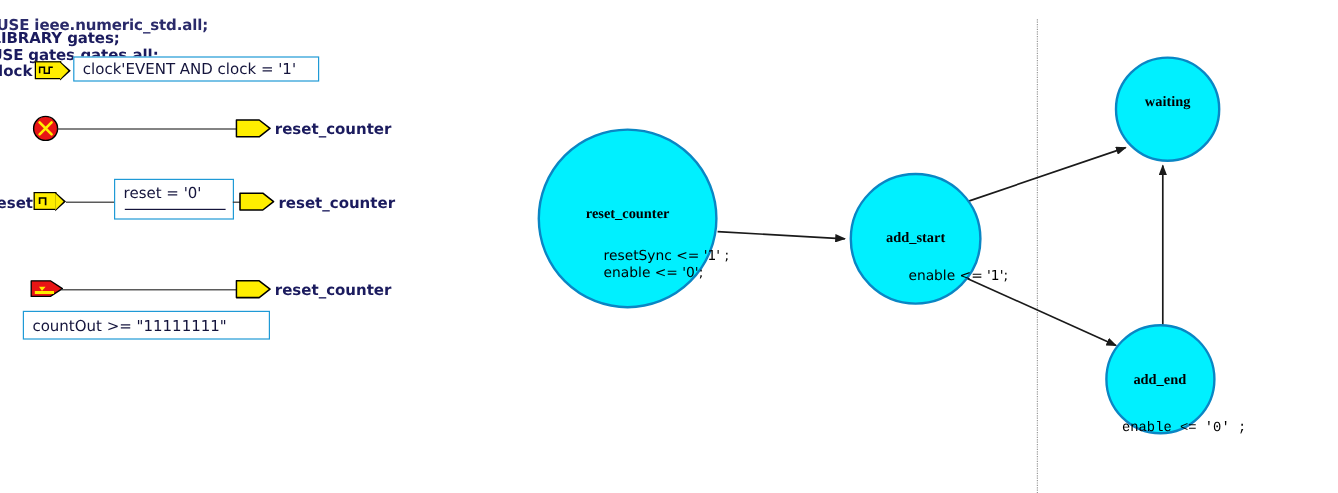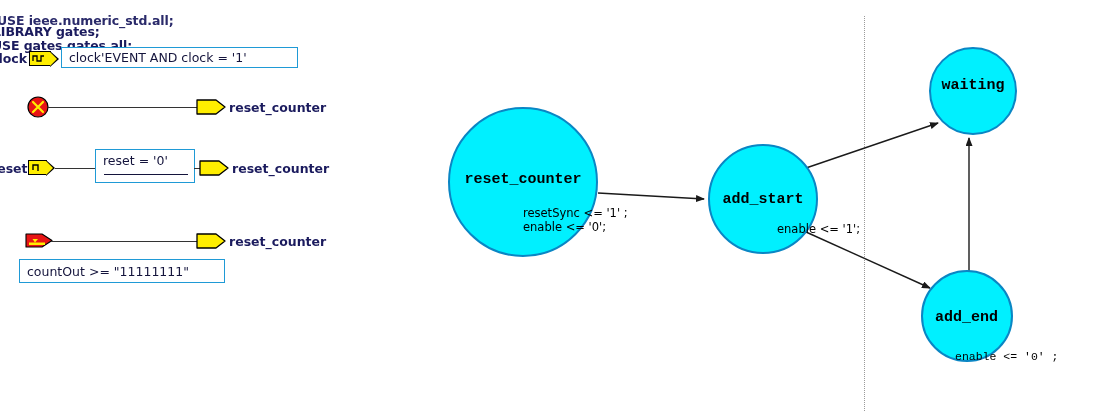--- a/index.html
+++ b/index.html
@@ -137,35 +137,34 @@
   
   .state {
     position: absolute;
     border-radius: 50%;
     background: #00f0ff;
     border: 2px solid #0a86c4;
     box-sizing: border-box;
   }
   .state-name {
     position: absolute;
-    font-family: Liberation Mono, monospace;
+    font-family: Liberation Serif, serif;
     font-weight: bold;
-    font-size: 15px;
+    font-size: 12px;
     color: #000000;
     white-space: nowrap;
     text-align: center;
   }
   .state-action {
     position: absolute;
     font-family: "DejaVu Sans", sans-serif;
     font-size: 11.5px;
     color: #000000;
     white-space: nowrap;
     line-height: 14px;
-    margin-left: 20px;
   }
 
   .divider {
     position: absolute;
     top: 0;
     height: 411px;
     width: 0;
     border-left: 1.4px dotted #9a9a9a;
   }
 
@@ -187,21 +186,21 @@
   <div class="code-line" style="left:-8px; top:22px;">USE gates.gates.all;</div>
 
   <div class="row-label" style="left:-9px; top:35px;">clock</div>
 
   <div class="tag" style="left:29px; top:35px; width:22px;">
     <svg class="tag-glyph" viewBox="0 0 14 11">
       <path d="M1 8 L1 3 L5 3 L5 8 L9 8 L9 3 L12 3" fill="none" stroke="#000000" stroke-width="1.3"></path>
     </svg>
   </div>
 
-  <div class="expr-box selected" style="left:61px; top:31px; width:237px; height:21px;">
+  <div class="expr-box selected" style="left:61px; top:31px; width:205px; height:21px;">
     <span>clock'EVENT AND clock = '1'</span>
   </div>
 
   <svg class="red-x" style="left:27px; top:80px;" viewBox="0 0 22 22">
     <circle cx="11" cy="11" r="10" fill="#e81515" stroke="#000000" stroke-width="1.2"></circle>
     <path d="M6 6 L16 16 M16 6 L6 16" stroke="#ffee00" stroke-width="2.2" stroke-linecap="round"></path>
   </svg>
 
   <div class="conn-line" style="left:48px; top:90.5px; width:150px;"></div>
 

